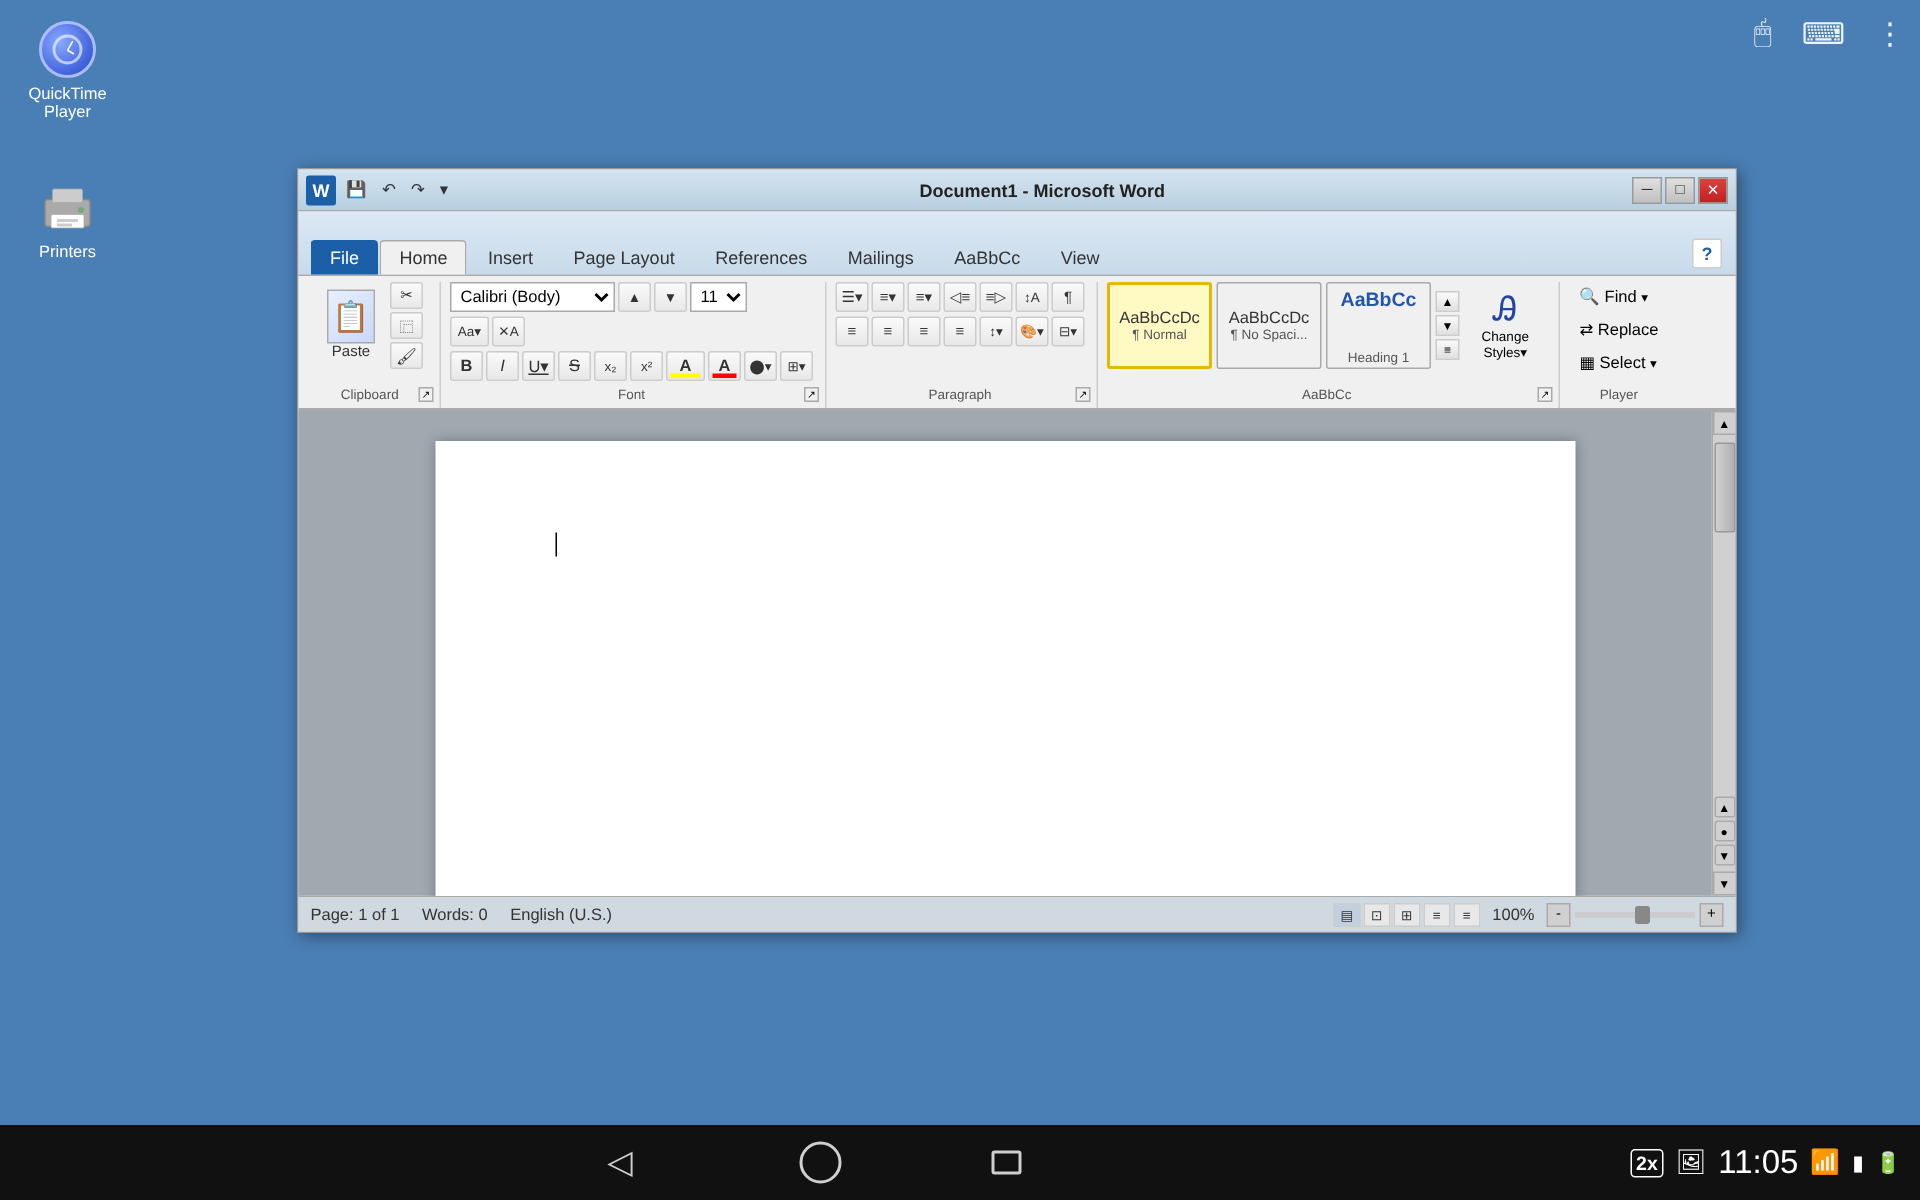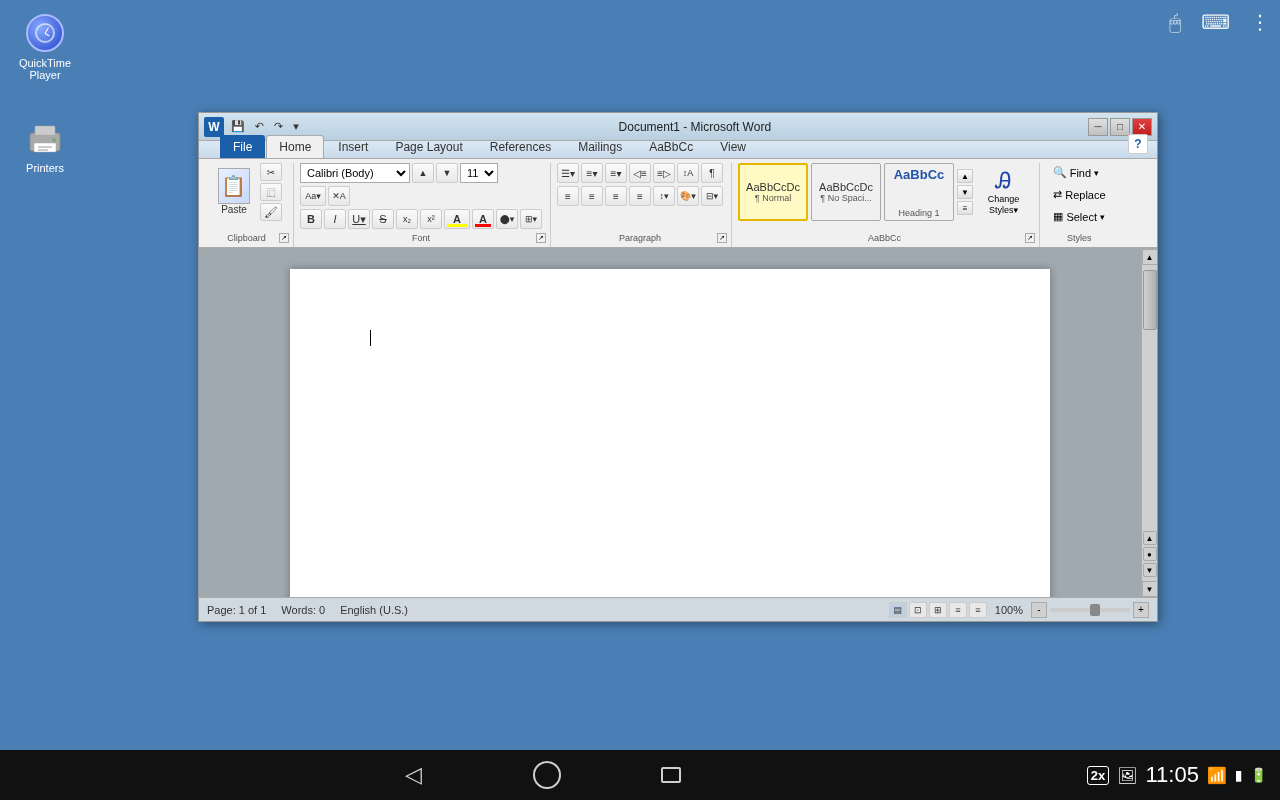--- a/index.html
+++ b/index.html
@@ -111,21 +111,21 @@
       color: #333;
       font-size: 11px;
       cursor: pointer;
       padding: 2px 3px;
     }
     .title-text {
       flex: 1;
       text-align: center;
       font-size: 12px;
       color: #222;
-      font-weight: normal;
+      font-weight: bold;
     }
     .window-controls {
       display: flex;
       gap: 2px;
     }
     .win-ctrl {
       width: 20px;
       height: 18px;
       background: linear-gradient(to bottom, #e0e0e0, #c0c0c0);
       border: 1px solid #999;
@@ -134,24 +134,24 @@
       display: flex;
       align-items: center;
       justify-content: center;
       color: #333;
     }
     .win-ctrl.close { background: linear-gradient(to bottom, #e04040, #c02020); color: white; }
 
     
     .ribbon-tabs {
       background: linear-gradient(to bottom, #dce9f5, #c8daea);
-      height: 18px;
+      height: 43px;
       display: flex;
       align-items: flex-end;
-      padding-left: 21px;
+      padding-left: 8px;
       border-bottom: 1px solid #aaa;
       flex-shrink: 0;
     }
     .ribbon-tab {
       padding: 4px 12px;
       font-size: 12px;
       cursor: pointer;
       color: #333;
       border: 1px solid transparent;
       border-bottom: none;
@@ -895,21 +895,21 @@
               <span style="font-size:11px;">⇄</span>
               <span>Replace</span>
             </div>
             <div class="edit-btn">
               <span style="font-size:11px;">▦</span>
               <span>Select</span>
               <span style="font-size:9px;">▾</span>
             </div>
           </div>
         </div>
-        <span class="ribbon-group-label">Styles</span>
+        <span class="ribbon-group-label">Player</span>
       </div>
 
     </div>
 
     <div class="doc-container">
       <div class="doc-scroll-area">
         <div class="doc-page">
           <span class="cursor"></span>
         </div>
       </div>

